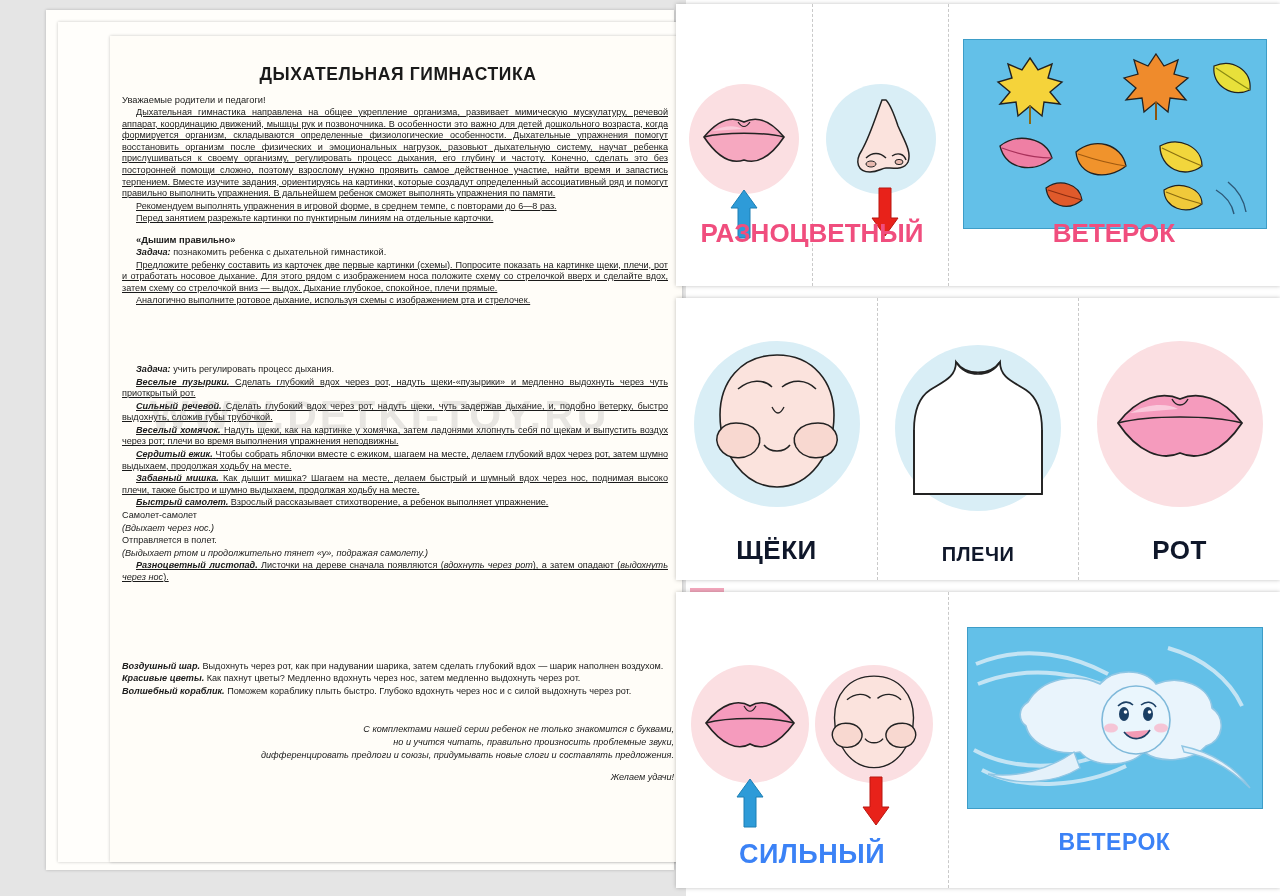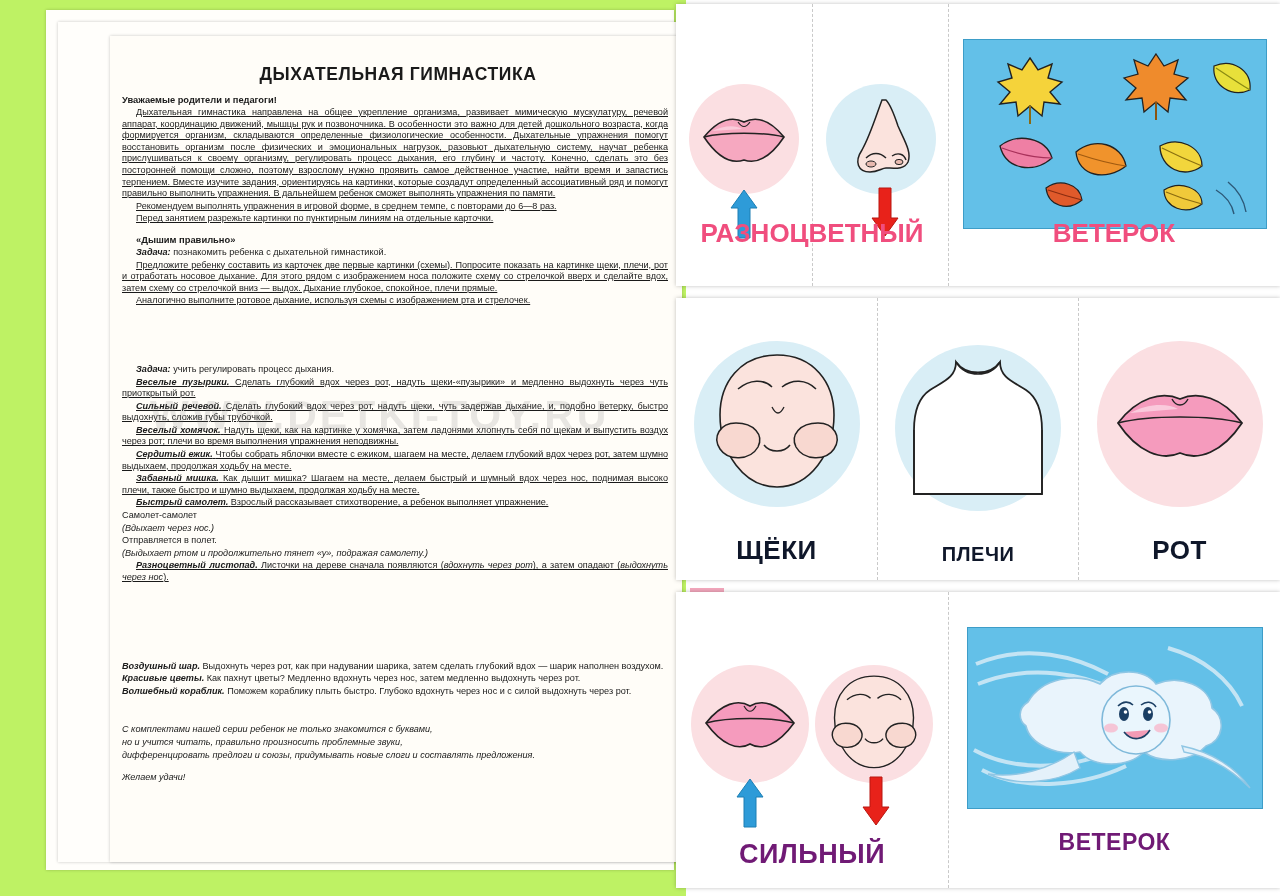--- a/index.html
+++ b/index.html
@@ -10,21 +10,21 @@
     font-family: "Liberation Sans", sans-serif;
     overflow: hidden;
     position: relative;
   }
 
   
   #left-sheet {
     position: absolute;
     left: 0; top: 0;
     width: 686px; height: 896px;
-    background: #bef264;
+    background: #e5e5e5;
     overflow: hidden;
   }
   
   .paper {
     position: absolute;
     background: #fffefb;
     box-shadow: 0 0 3px rgba(0,0,0,.22);
   }
   #paper-back  { left: 46px;  top: 10px;  width: 628px; height: 860px; }
   #paper-mid   { left: 58px;  top: 22px;  width: 620px; height: 840px; }
@@ -46,28 +46,28 @@
   .p {
     font-size: 9.1px;
     line-height: 11.6px;
     text-align: justify;
     margin: 0 0 1px 0;
     padding: 0 6px 0 0;
   }
   .p.indent { text-indent: 14px; text-decoration: underline; }
   .i { font-style: italic; }
   .bi { font-weight: bold; font-style: italic; }
-  .head-bold { font-weight: bold; font-size: 9.3px; margin: 0 0 2px 0; }
+  .head-bold { font-weight: normal; font-size: 9.3px; margin: 0 0 2px 0; }
   .sub-quote { font-weight: bold; font-size: 9.4px; margin: 9px 0 2px 14px; }
   .gap-lg { height: 56px; }
   .gap-md { height: 20px; }
 
   .closing {
     margin-top: 26px;
-    text-align: left;
+    text-align: right;
     font-style: italic;
     font-size: 9.1px;
     line-height: 13px;
   }
   .closing .wish { margin-top: 9px; }
 
   
   #watermark {
     position: absolute;
     left: 150px; top: 392px;
@@ -129,21 +129,21 @@
   .card-label {
     width: 100%;
     text-align: center;
     font-weight: bold;
     letter-spacing: .5px;
     padding-bottom: 14px;
     white-space: nowrap;
   }
   .label-pink  { color: #f04e7e; }
   .label-red   { color: #0f172a; }
-  .label-green { color: #701a75; }
+  .label-green { color: #3b82f6; }
 
   
   .circle {
     border-radius: 50%;
     display: flex;
     align-items: center;
     justify-content: center;
     position: relative;
   }
   .circle-blue { background: #d9eef6; }

